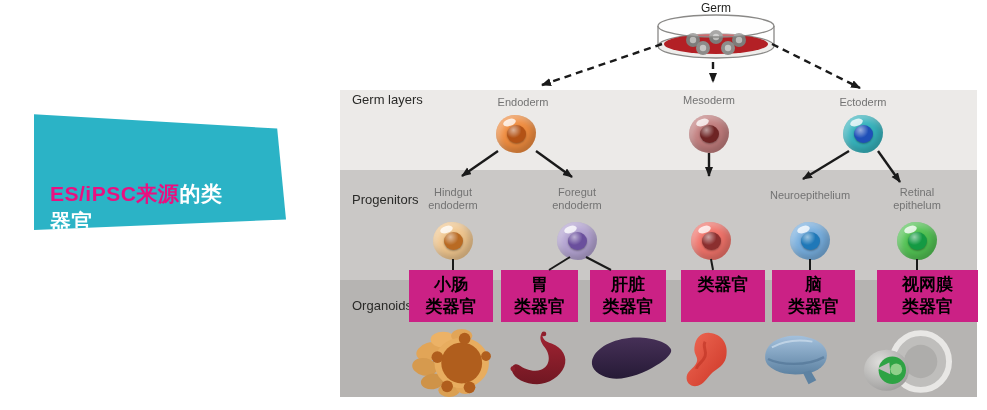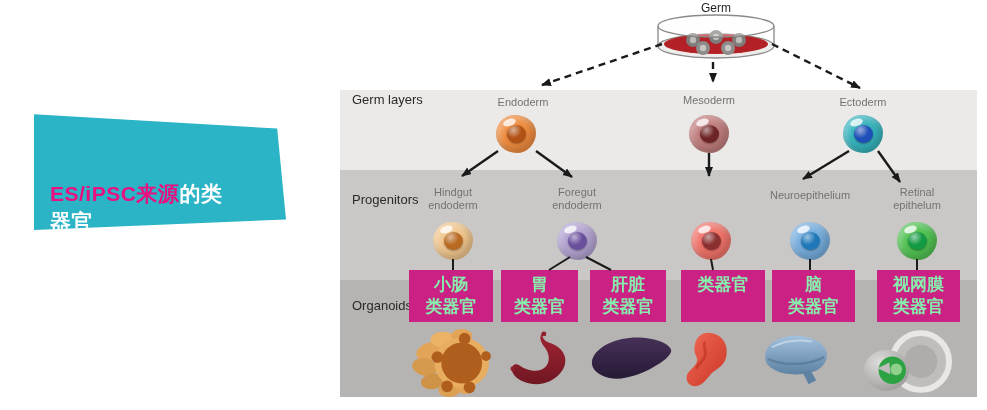--- a/index.html
+++ b/index.html
@@ -39,21 +39,21 @@
           box-shadow: inset -4px -5px 8px rgba(0,0,0,.22), inset 4px 5px 6px rgba(255,255,255,.35); }
   .cell::before { content:""; position:absolute; left:7px; top:4px; width:13px; height:7px;
                   border-radius:50%; background:rgba(255,255,255,.78); transform:rotate(-18deg); }
   .cell::after  { content:""; position:absolute; left:50%; top:50%; width:19px; height:18px;
                   margin:-9px 0 0 -9.5px; border-radius:50%;
                   background: radial-gradient(circle at 34% 28%, rgba(255,255,255,.55), rgba(255,255,255,0) 45%), var(--nuc, #555);
                   box-shadow: 0 1px 2px rgba(0,0,0,.35); }
 
   
   .obox { position:absolute; top:270px; height:52px; background: var(--box, #cb2185);
-          color:#86efac; font-weight:bold; font-size:17px; line-height:1.3;
+          color:#000000; font-weight:bold; font-size:17px; line-height:1.3;
           text-align:center; padding-top:4px; }
 
   
   .organ { position:absolute; }
   .organ svg { display:block; width:100%; height:100%; }
 
   
   .psc-label { position:absolute; left:716px; top:1px; transform:translateX(-50%);
                font-size:12px; color:#1f1f1d; }
 
@@ -139,21 +139,21 @@
     <div>肝脏</div>
     <div>类器官</div>
   </div>
   <div class="obox" style="left:681px; width:84px">
     <div>类器官</div>
   </div>
   <div class="obox" style="left:772px; width:83px">
     <div>脑</div>
     <div>类器官</div>
   </div>
-  <div class="obox" style="left:877px; width:83px">
+  <div class="obox" style="left:877px; width:101px">
     <div>视网膜</div>
     <div>类器官</div>
   </div>
 
   <div class="organ" style="left:410px; top:326px; width:82px; height:72px">
     <svg viewBox="0 0 84 74">
       <ellipse cx="20" cy="26" rx="14" ry="9" fill="#e2a557" transform="rotate(-18 20 26)"></ellipse>
       <ellipse cx="15" cy="42" rx="13" ry="9" fill="#d69a4e" transform="rotate(12 15 42)"></ellipse>
       <ellipse cx="23" cy="57" rx="12" ry="8" fill="#cf9348" transform="rotate(-8 23 57)"></ellipse>
       <ellipse cx="34" cy="14" rx="13" ry="8" fill="#ecb266"></ellipse>

